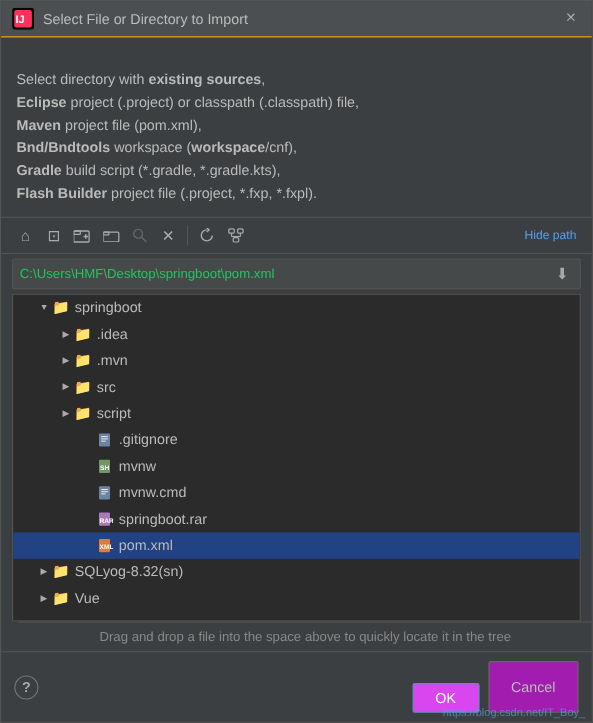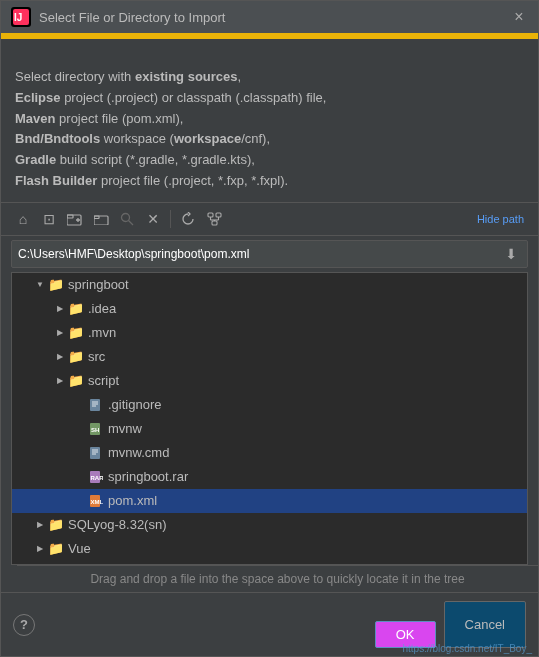--- a/index.html
+++ b/index.html
@@ -21,21 +21,21 @@
       display: flex;
       flex-direction: column;
       color: #bbbbbb;
       position: relative;
     }
     .title-bar {
       display: flex;
       align-items: center;
       background: #4b4f52;
       padding: 6px 10px;
-      border-bottom: 6px solid #eab308;
+      border-bottom: 1px solid #eab308;
       gap: 8px;
     }
     .title-icon {
       width: 20px;
       height: 20px;
       flex-shrink: 0;
     }
     .title-text {
       flex: 1;
       font-size: 13px;
@@ -110,21 +110,21 @@
       display: flex;
       align-items: center;
       margin: 4px 10px;
       background: #45494a;
       border: 1px solid #555;
       border-radius: 2px;
       padding: 3px 6px;
     }
     .path-text {
       flex: 1;
-      color: #ffffff;
+      color: #22c55e;
       font-size: 12px;
       white-space: nowrap;
       overflow: hidden;
     }
     .path-download-btn {
       width: 20px;
       height: 20px;
       display: flex;
       align-items: center;
       justify-content: center;
@@ -231,21 +231,21 @@
       margin-left: auto;
       display: flex;
       gap: 8px;
     }
     .ok-btn, .cancel-btn {
       padding: 5px 20px;
       border-radius: 2px;
       cursor: pointer;
       font-size: 13px;
       border: 1px solid #666;
-      background: #0c4a6e;
+      background: #a21caf;
       color: #bbbbbb;
     }
     .ok-btn { background: #d946ef; border-color: #5d8ec0; color: #fff; margin-top: 20px; }
 
     .watermark {
       position: absolute;
       bottom: 2px;
       right: 6px;
       font-size: 10px;
       color: #5a9fd4;

